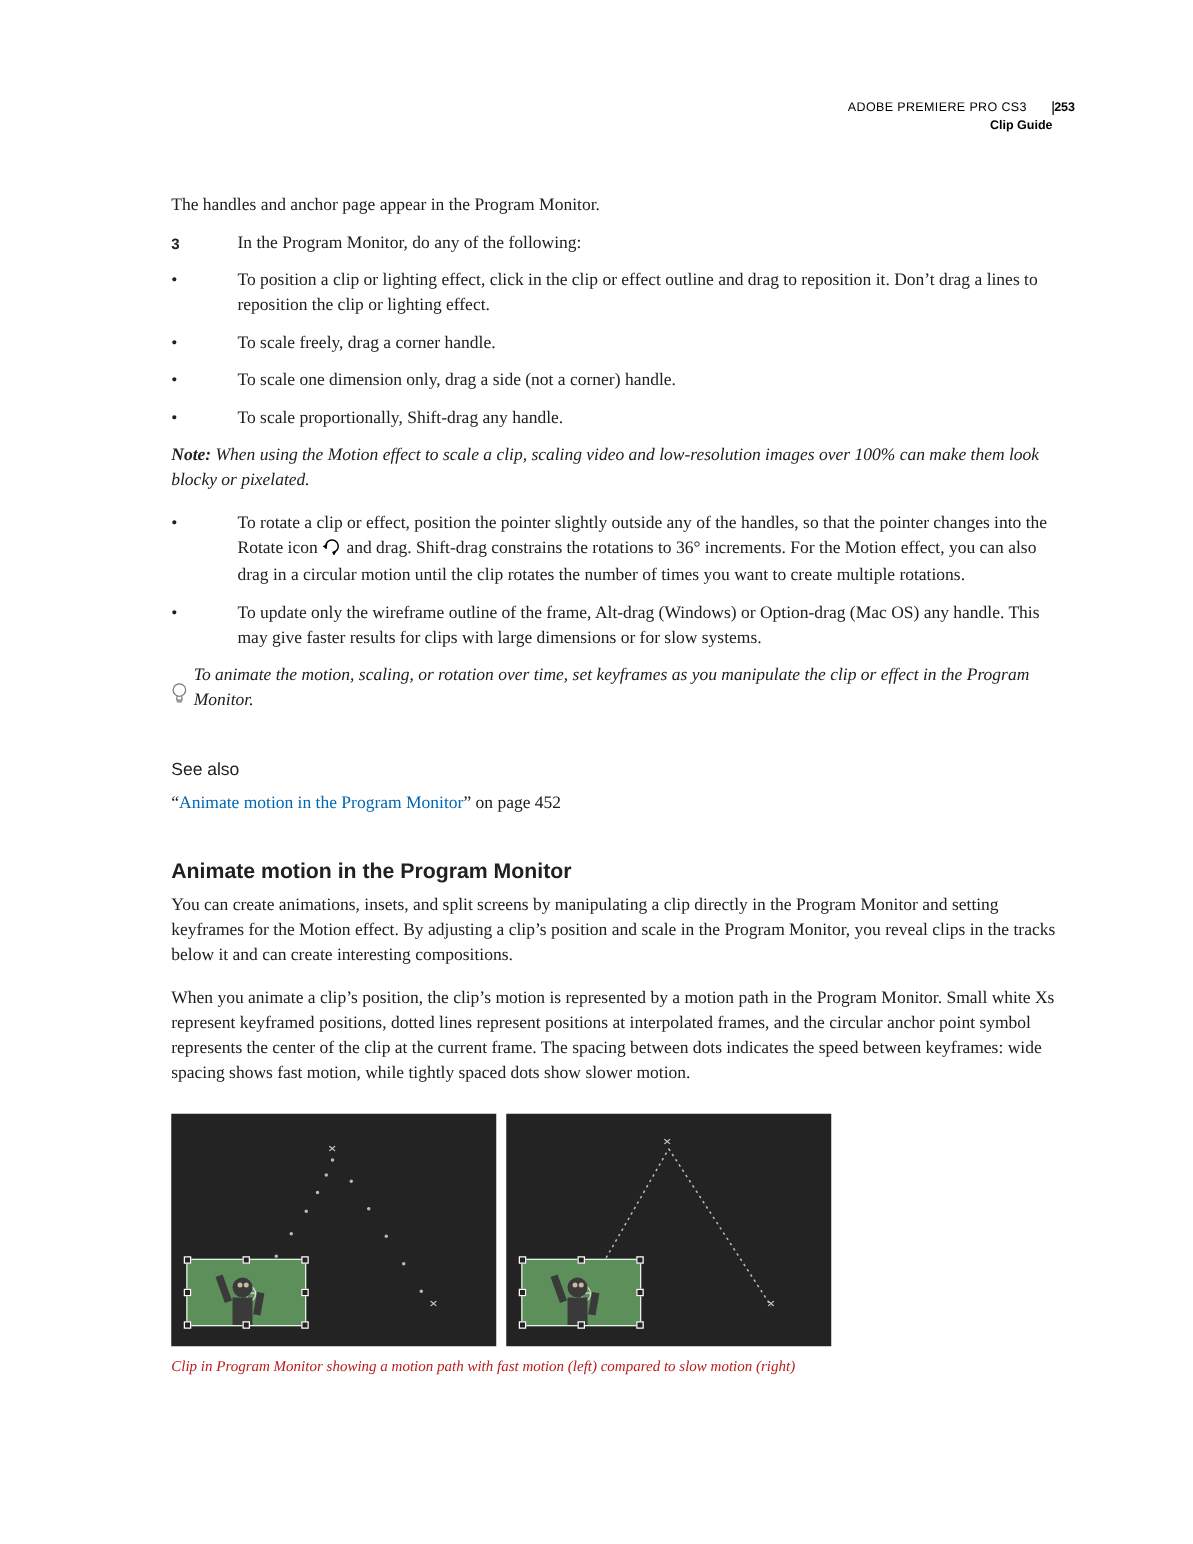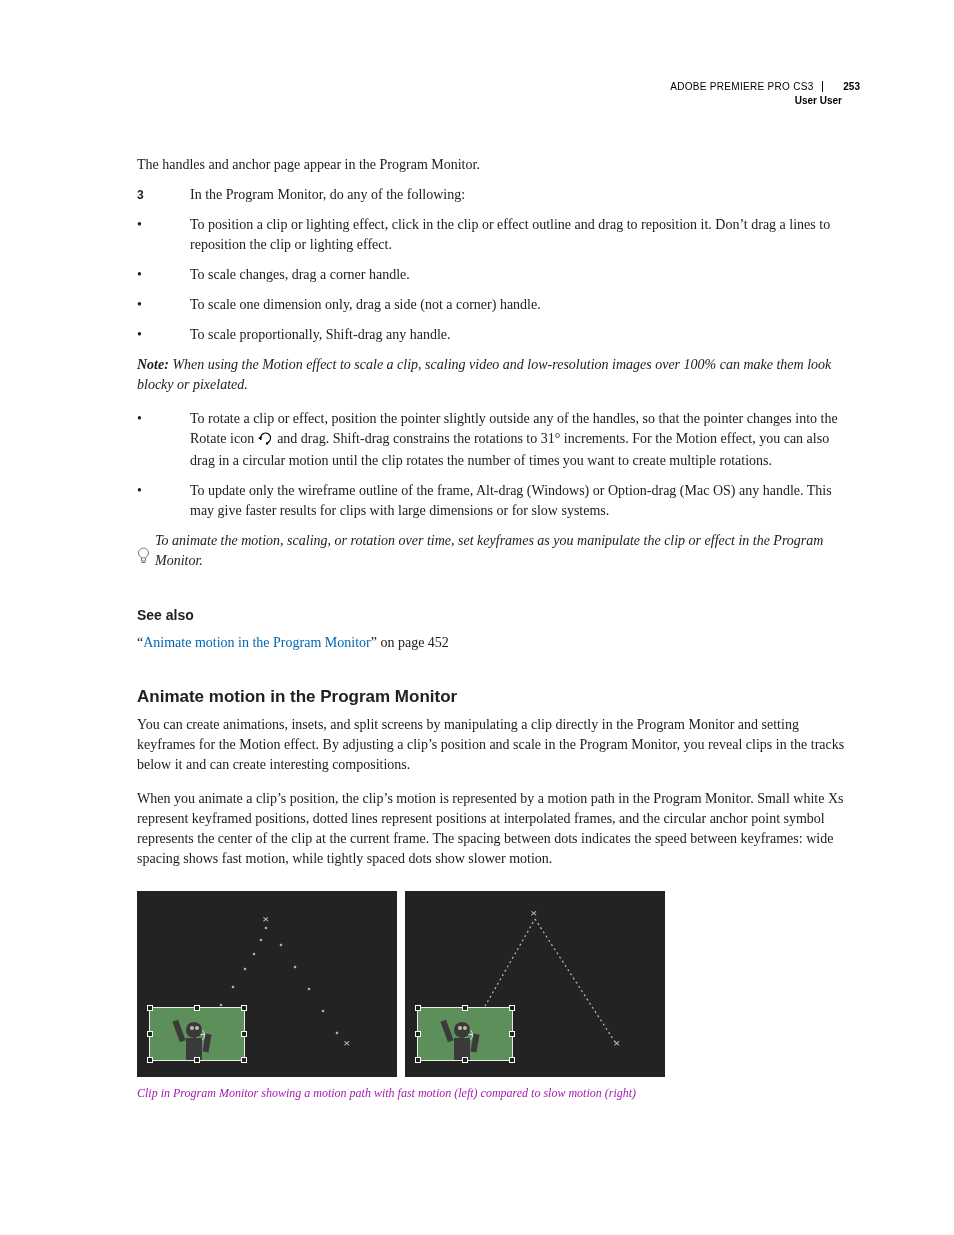--- a/index.html
+++ b/index.html
@@ -23,22 +23,22 @@
     font-family: "Myriad Pro", Arial, sans-serif;
     font-size: 10px;
     line-height: 14px;
   }
   .header-product {
     letter-spacing: 0.3px;
   }
   .header-page {
     font-weight: bold;
     border-left: 1px solid #000;
-    padding-left: 20px;
-    margin-left: 6px;
+    padding-left: 0;
+    margin-left: 18px;
   }
   .header-guide {
     font-weight: bold;
     padding-right: 18px;
   }
   .content {
     padding-top: 75px;
     font-size: 14px;
     line-height: 20px;
     color: #202020;
@@ -66,40 +66,40 @@
   .note, .tip-text { font-style: italic; font-family: Liberation Serif, serif; }
   .note-label { font-weight: bold; font-style: italic; }
   .rotate-icon {
     display: inline-block;
     vertical-align: -2px;
   }
   .tip-row { display: flex; margin: 6px 0 10px 0; align-items: flex-end; }
   .bulb-icon { width: 18px; flex-shrink: 0; margin-top:2px; }
   .h3 {
     font-family: "Myriad Pro", Arial, sans-serif;
-    font-weight: bold;
+    font-weight: normal;
     font-size: 14px;
     margin: 34px 0 8px 0;
   }
   .h2 {
     font-family: "Myriad Pro", Arial, sans-serif;
     font-weight: bold;
     font-size: 17px;
     margin: 34px 0 8px 0;
   }
   .link { color: #0066b3; }
   .images-row { display: flex; gap: 8px; margin: 22px 0 6px 0; }
   .pm-canvas {
     width: 260px;
     height: 186px;
     background: #232323;
     position: relative;
     overflow: hidden;
   }
-  .caption { font-style: italic; font-size: 12px; color: #a21caf; margin-top:4px;}
+  .caption { font-style: italic; font-size: 12px; color: #b91c1c; margin-top:4px;}
   .footer-date {
     text-align: center;
     color: #b8b2a9;
     font-family: Arial, sans-serif;
     font-size: 13px;
     padding: 100px 0 30px 0;
   }
   .clip-thumb {
     position: absolute;
     left: 12px;
@@ -136,39 +136,39 @@
 </head>
 <body>
 
 <div class="page">
 
   <div class="header">
     <div>
       <span class="header-product">ADOBE PREMIERE PRO CS3</span>
       <span class="header-page">253</span>
     </div>
-    <div class="header-guide">User User</div>
+    <div class="header-guide">Clip Guide</div>
   </div>
 
   <div class="content">
 
     <p>The handles and anchor page appear in the Program Monitor.</p>
 
     <div class="step-row">
       <div class="step-num">3</div>
       <div class="step-text">In the Program Monitor, do any of the following:</div>
     </div>
 
     <div class="bullet-row">
       <div class="bullet-mark">•</div>
       <div class="bullet-text">To position a clip or lighting effect, click in the clip or effect outline and drag to reposition it. Don’t drag a lines to reposition the clip or lighting effect.</div>
     </div>
     <div class="bullet-row">
       <div class="bullet-mark">•</div>
-      <div class="bullet-text">To scale changes, drag a corner handle.</div>
+      <div class="bullet-text">To scale freely, drag a corner handle.</div>
     </div>
     <div class="bullet-row">
       <div class="bullet-mark">•</div>
       <div class="bullet-text">To scale one dimension only, drag a side (not a corner) handle.</div>
     </div>
     <div class="bullet-row">
       <div class="bullet-mark">•</div>
       <div class="bullet-text">To scale proportionally, Shift-drag any handle.</div>
     </div>
 
@@ -180,21 +180,21 @@
       <div class="bullet-mark">•</div>
       <div class="bullet-text">
         <span>To rotate a clip or effect, position the pointer slightly outside any of the handles, so that the pointer changes into the Rotate icon </span>
         <span class="rotate-icon">
           <svg width="16" height="14" viewBox="0 0 16 14">
             <path d="M3 9 A5 5 0 1 1 8 12" fill="none" stroke="#000" stroke-width="1.2"></path>
             <polygon points="3,9 0,7 4,5" fill="#000"></polygon>
             <polygon points="8,12 11,11 9,15" fill="#000"></polygon>
           </svg>
         </span>
-        <span> and drag. Shift-drag constrains the rotations to 31° increments. For the Motion effect, you can also drag in a circular motion until the clip rotates the number of times you want to create multiple rotations.</span>
+        <span> and drag. Shift-drag constrains the rotations to 36° increments. For the Motion effect, you can also drag in a circular motion until the clip rotates the number of times you want to create multiple rotations.</span>
       </div>
     </div>
 
     <div class="bullet-row">
       <div class="bullet-mark">•</div>
       <div class="bullet-text">To update only the wireframe outline of the frame, Alt-drag (Windows) or Option-drag (Mac OS) any handle. This may give faster results for clips with large dimensions or for slow systems.</div>
     </div>
 
     <div class="tip-row">
       <div class="bulb-icon">

